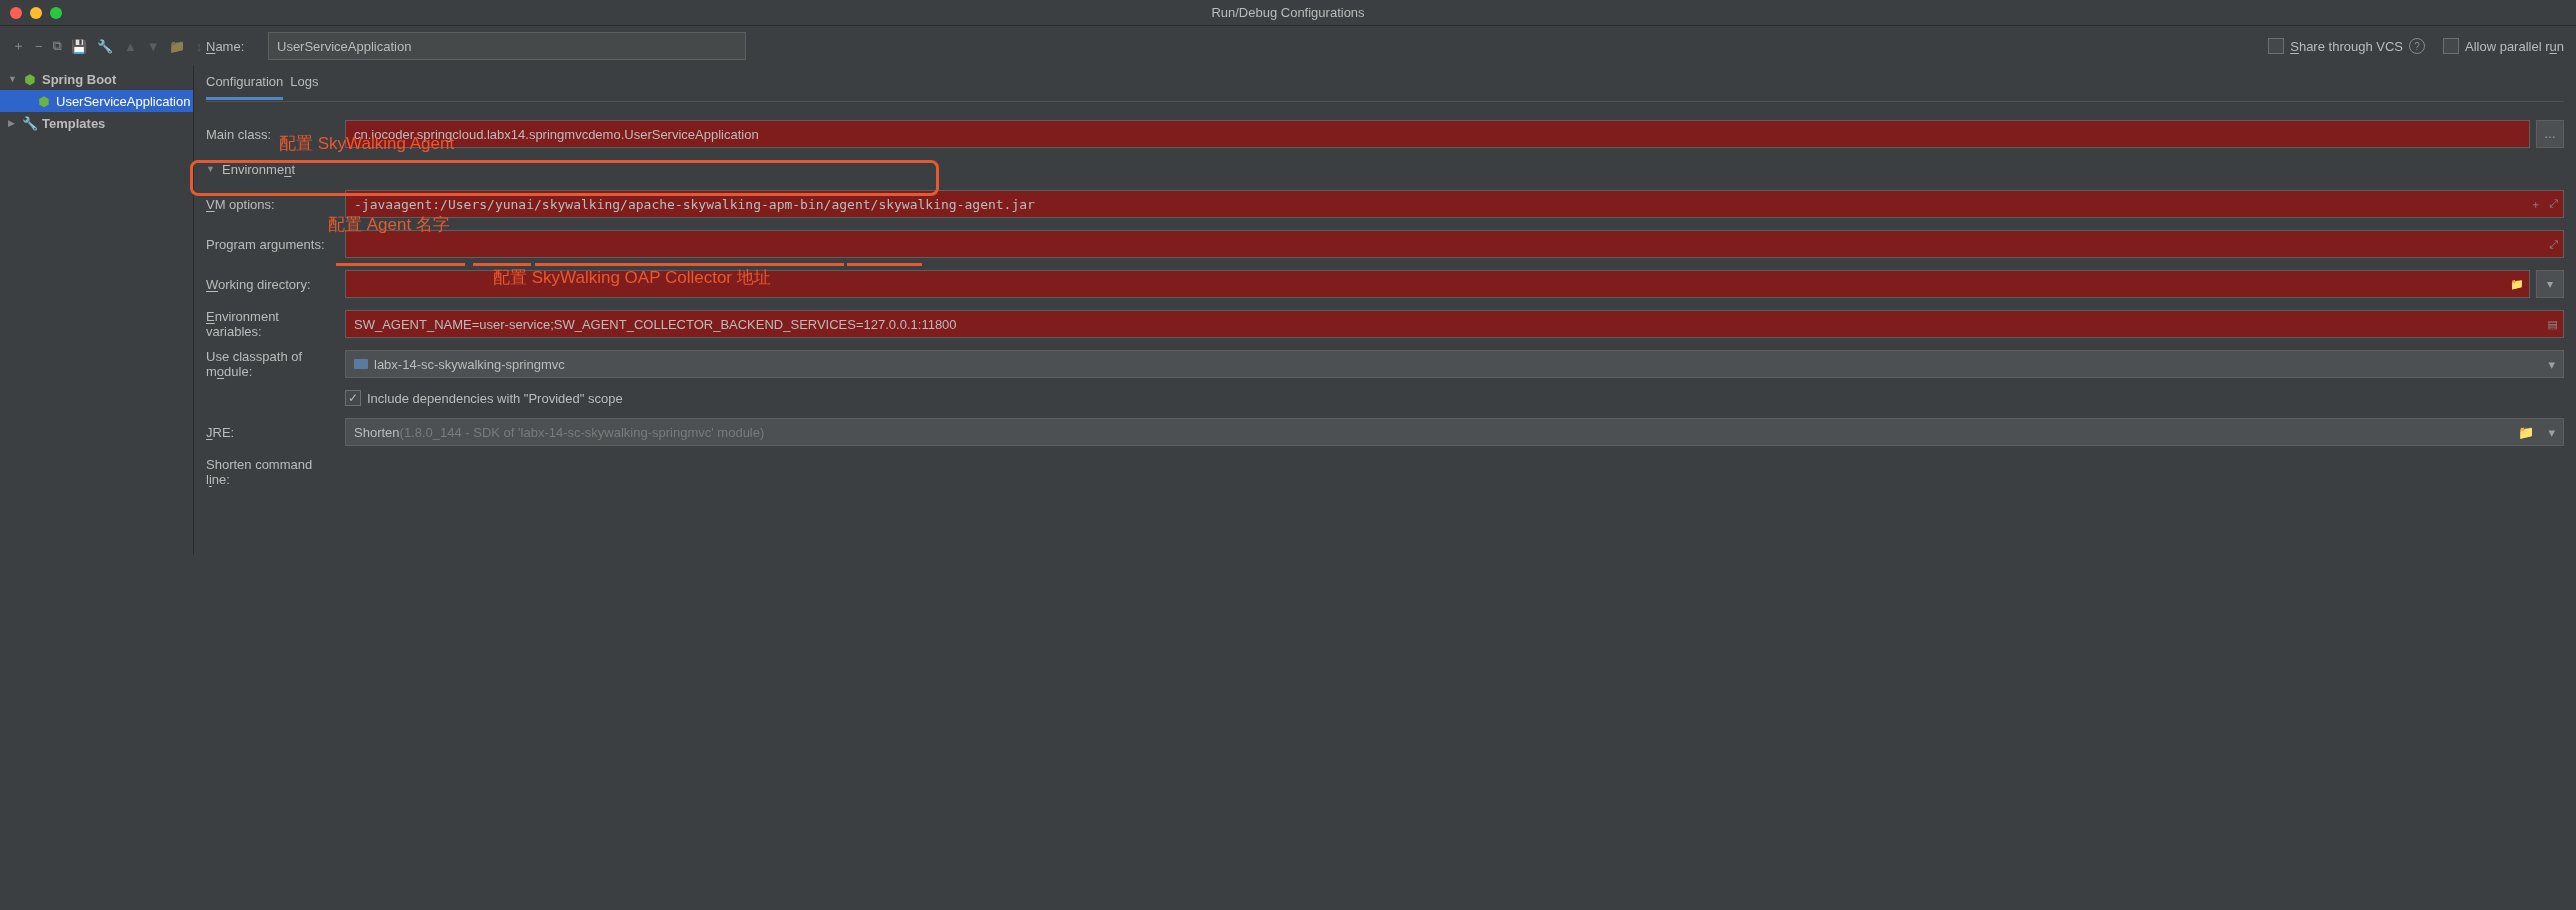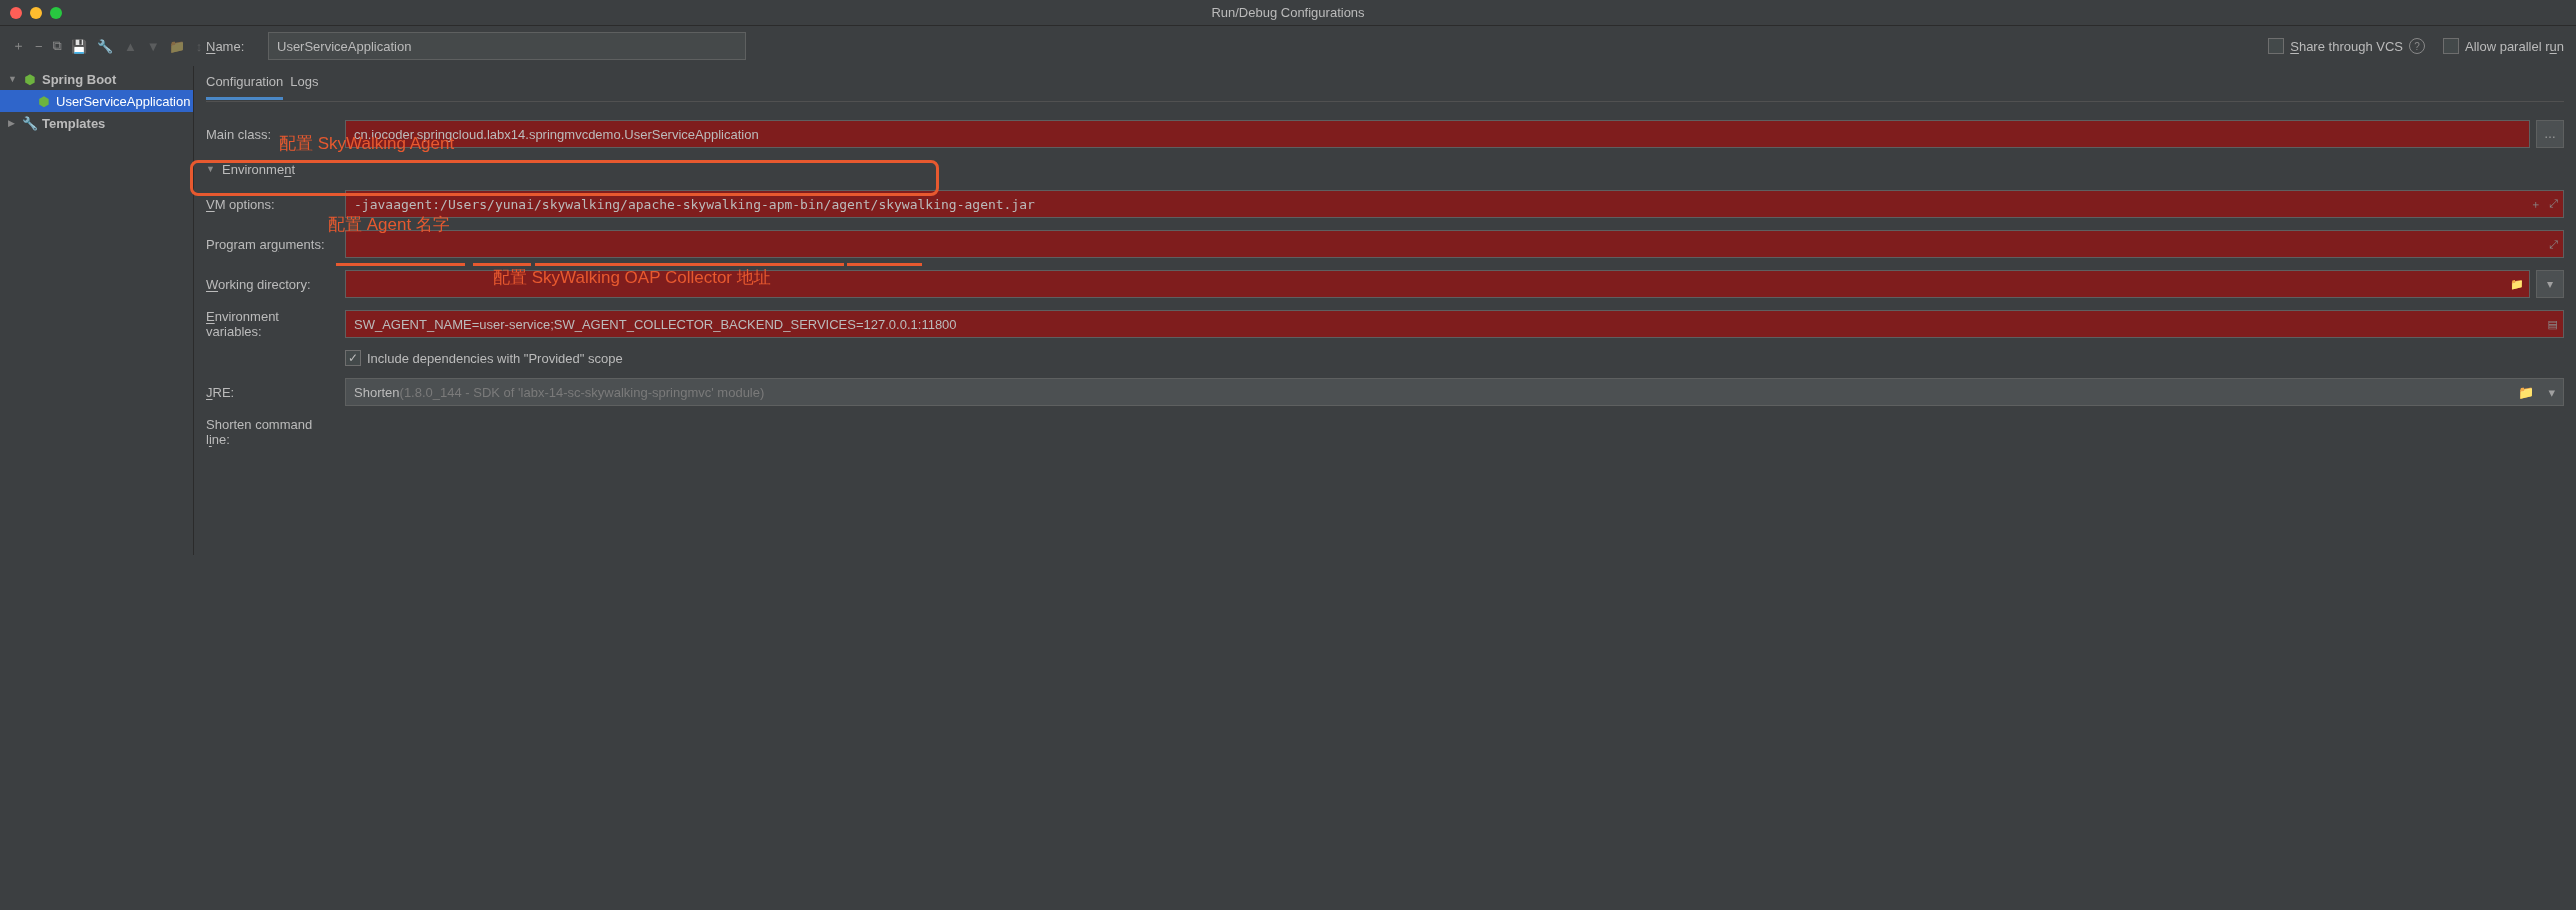--- a/index.html
+++ b/index.html
@@ -408,20 +408,27 @@
             <div class="form-input-wrap">
               <div class="input-rel">
                 <input class="form-input sans" value="SW_AGENT_NAME=user-service;SW_AGENT_COLLECTOR_BACKEND_SERVICES=127.0.0.1:11800" style="">
                 <div class="inline-icons">
                   <span>▤</span>
                 </div>
               </div>
             </div>
           </div>
 
+          <div class="form-row">
+            <div class="form-label"><span>Use classpath of m</span><span class="underline">o</span>dule:</div>
+            <div class="dropdown">
+              <span class="folder-badge"></span>
+              <span>labx-14-sc-skywalking-springmvc</span>
+            </div>
+          </div>
 
           <div class="checkbox-row">
             <label class="checkbox-label">
               <span class="checkbox checked"></span>
               <span>Include dependencies with "Provided" scope</span>
             </label>
           </div>
 
           <div class="form-row">
             <div class="form-label"><span class="underline">J</span><span>RE:</span></div>

